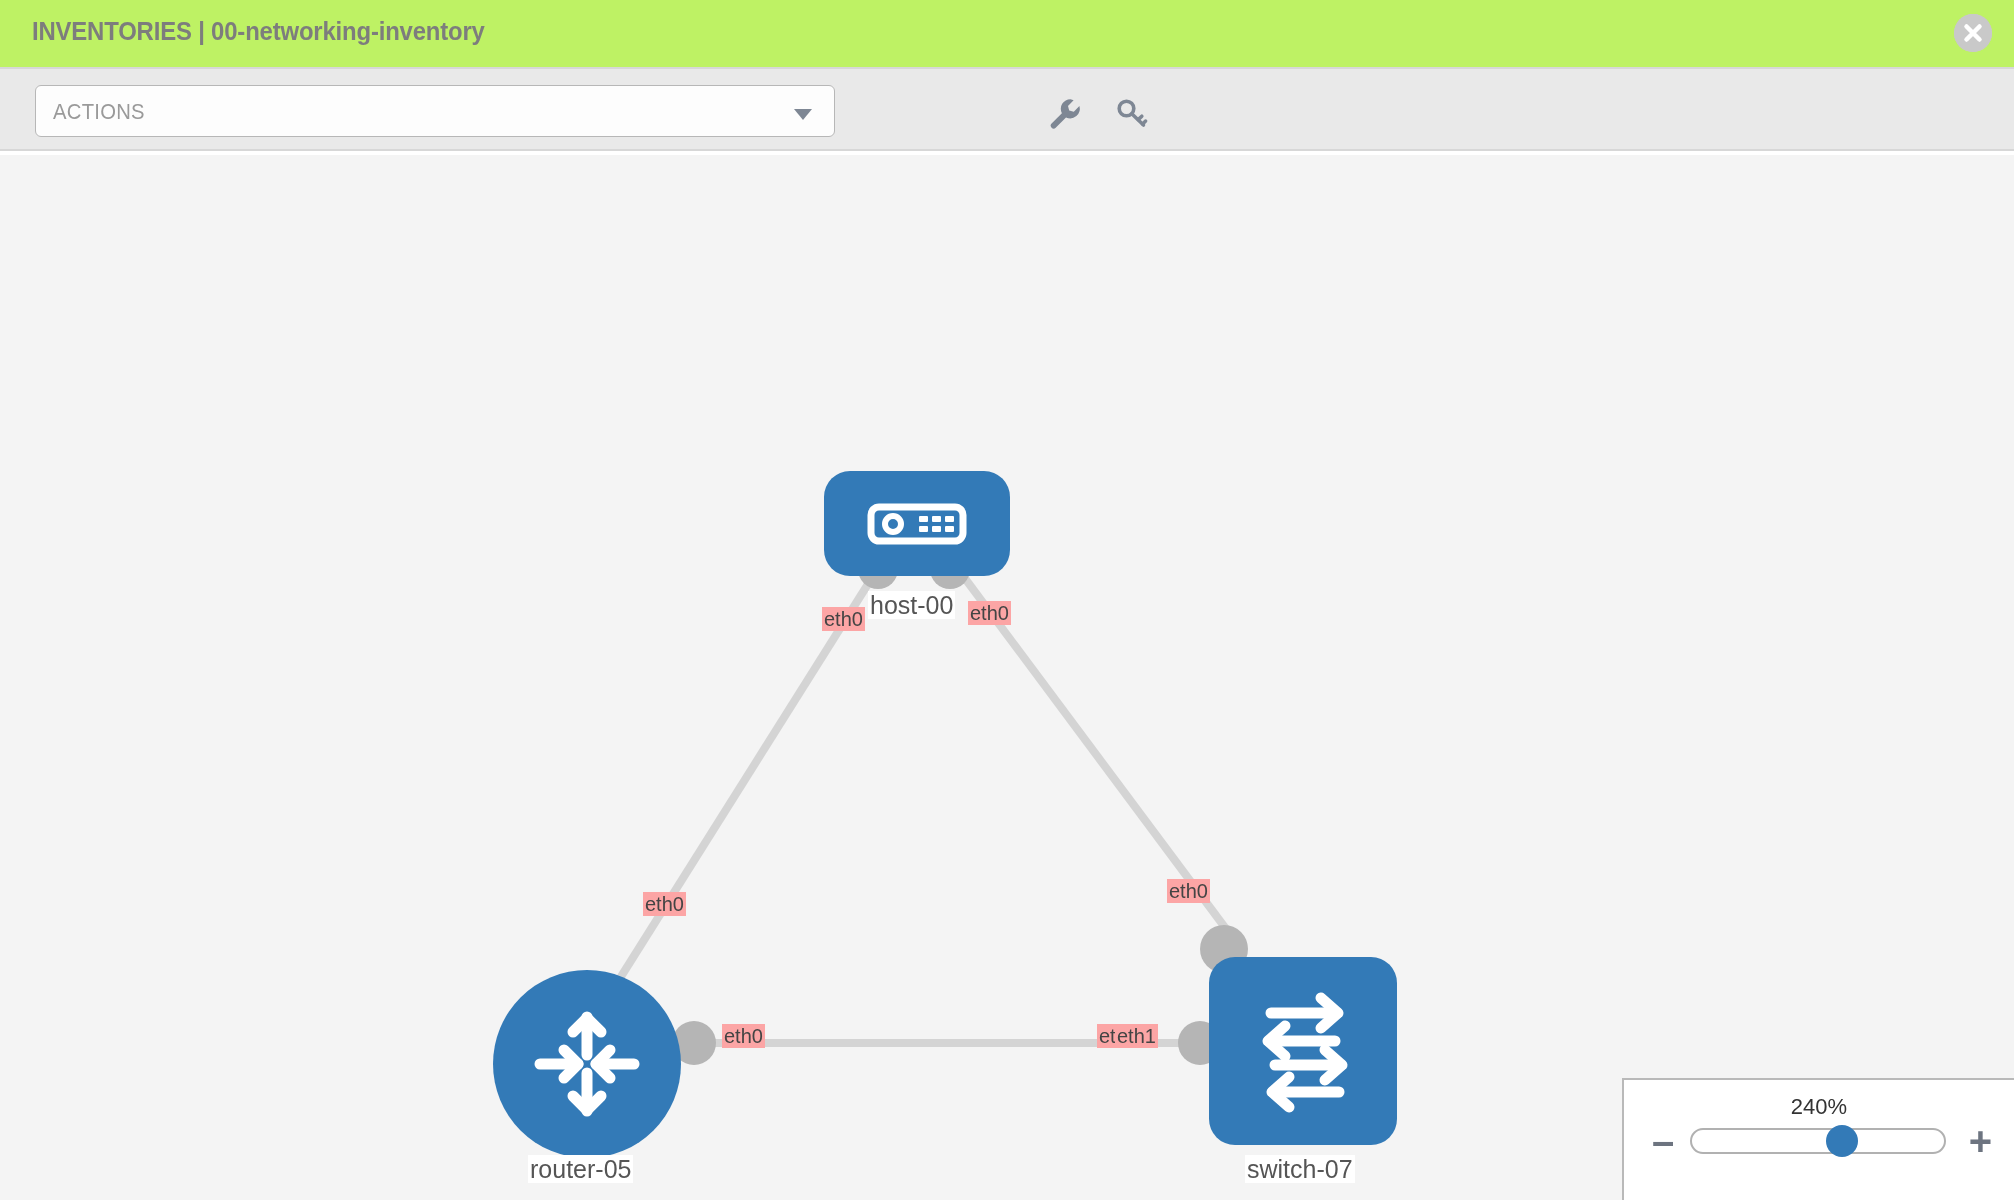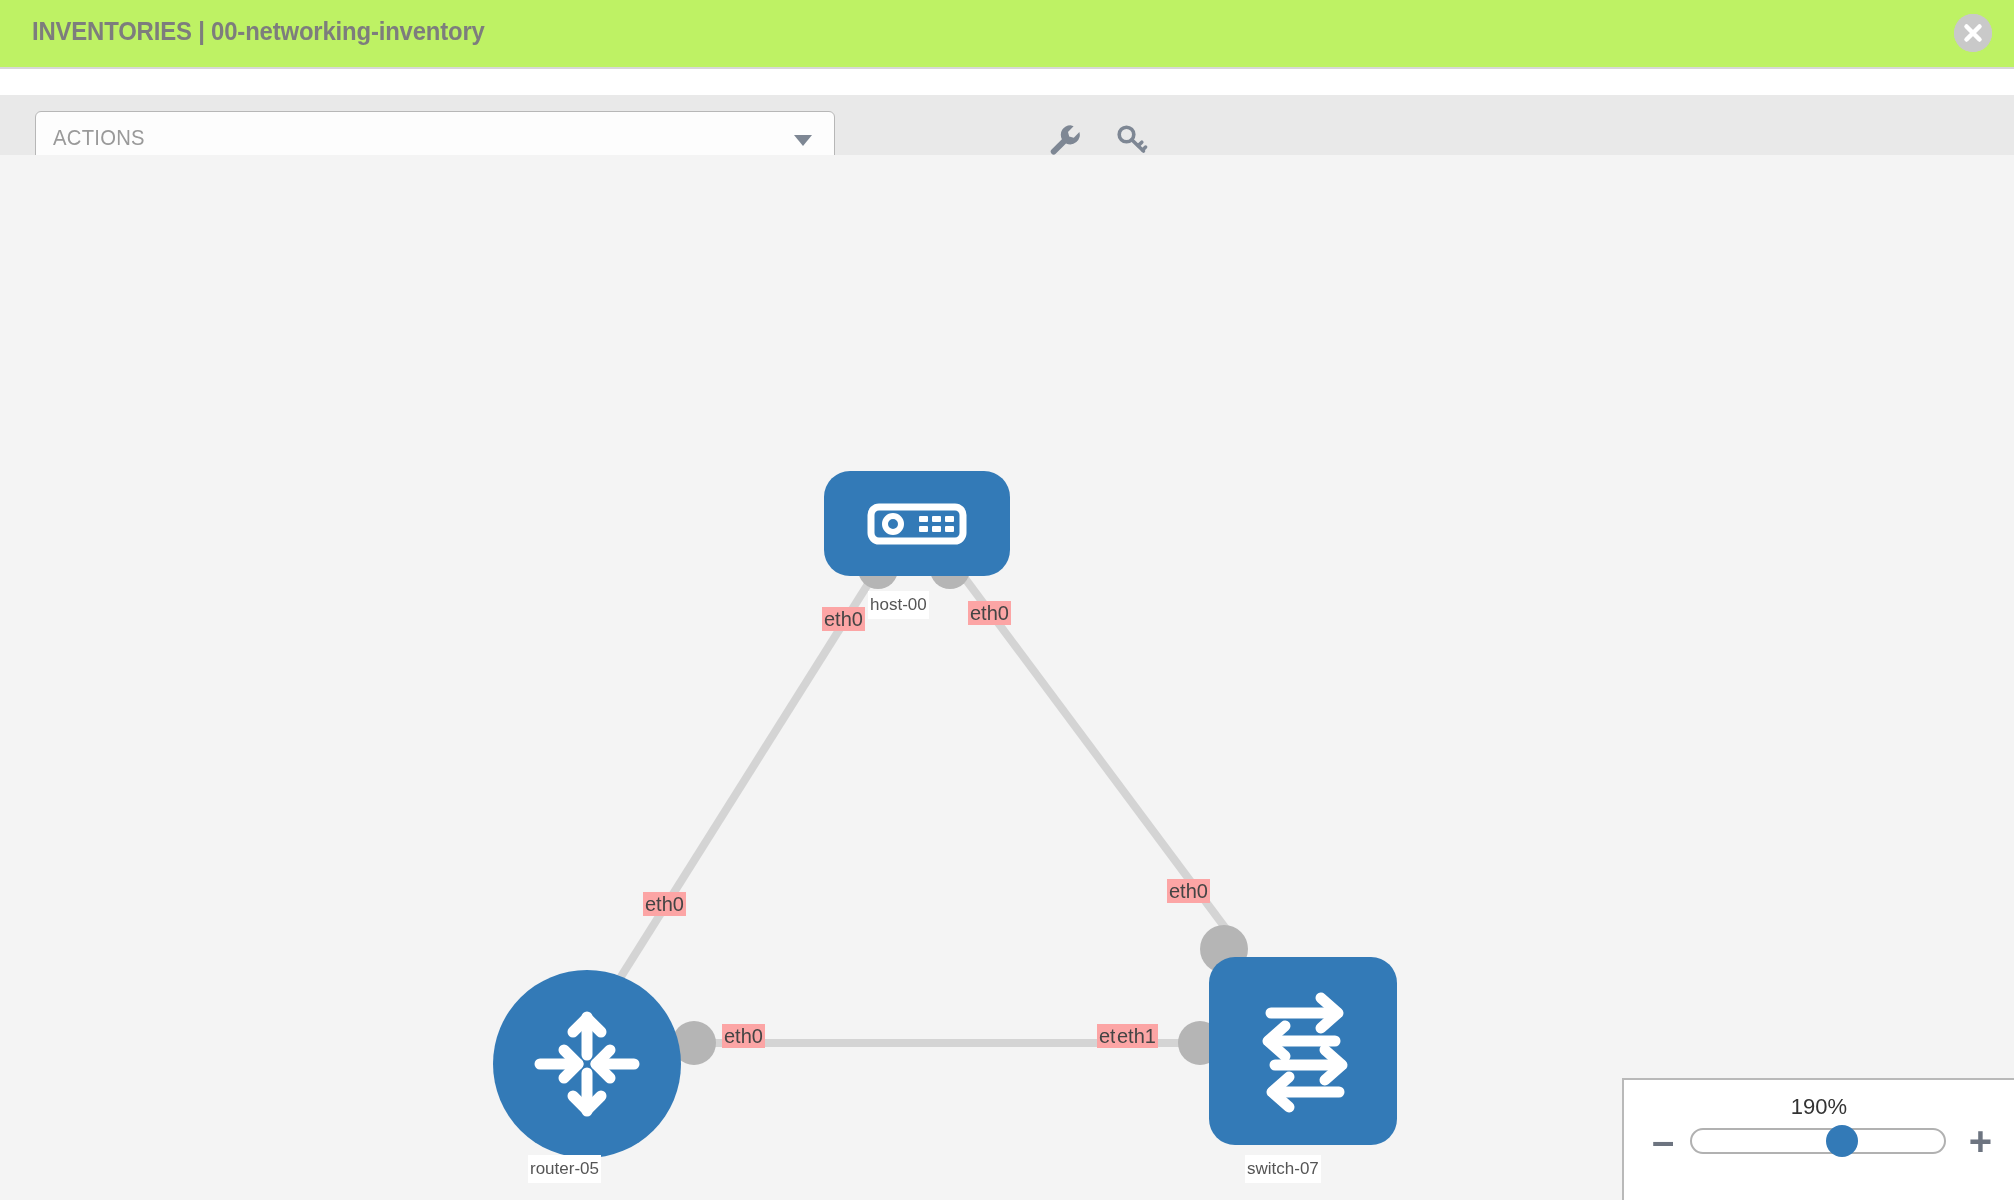--- a/index.html
+++ b/index.html
@@ -52,21 +52,20 @@
 
   
   .toolbar {
     position: absolute;
     left: 0; top: 69px;
     width: 2014px;
     height: 82px;
     background: #e9e9e9;
     border-bottom: 2px solid #d7d7d7;
     box-sizing: border-box;
-    margin-top: 26px;
   }
   .select-box {
     position: absolute;
     background: #fdfdfd;
     border: 1px solid #b7b7b7;
     border-radius: 6px;
     box-sizing: border-box;
     height: 52px;
     cursor: pointer;
   }
@@ -117,21 +116,21 @@
   .node { position: absolute; }
   .node-shape {
     position: absolute;
     background: #337ab7;
     display: flex;
     align-items: center;
     justify-content: center;
   }
   .node-label {
     position: absolute;
-    font-size: 17px;
+    font-size: 25px;
     color: #555555;
     background: #ffffff;
     white-space: nowrap;
     padding: 0 2px;
     line-height: 28px;
   }
   .port {
     position: absolute;
     background: #b5b5b5;
     border-radius: 50%;
@@ -318,19 +317,19 @@
   <div class="edge-label" style="left:968px; top:446px;">eth0</div>
   <div class="edge-label" style="left:643px; top:737px;">eth0</div>
   <div class="edge-label" style="left:1167px; top:724px;">eth0</div>
   <div class="edge-label" style="left:722px; top:869px;">eth0</div>
   <div class="edge-label" style="left:1097px; top:869px;">eth0</div>
   <div class="edge-label" style="left:1115px; top:869px;">eth1</div>
 
 </div>
 
 <div class="zoom-panel">
-  <div class="zoom-value">190%</div>
+  <div class="zoom-value">240%</div>
   <div class="zoom-minus">–</div>
   <div class="zoom-track">
     <div class="zoom-thumb" id="zoom-thumb" style="left: 134.4px;"></div>
   </div>
   <div class="zoom-plus">+</div>
 </div>
 
 </body></html>

